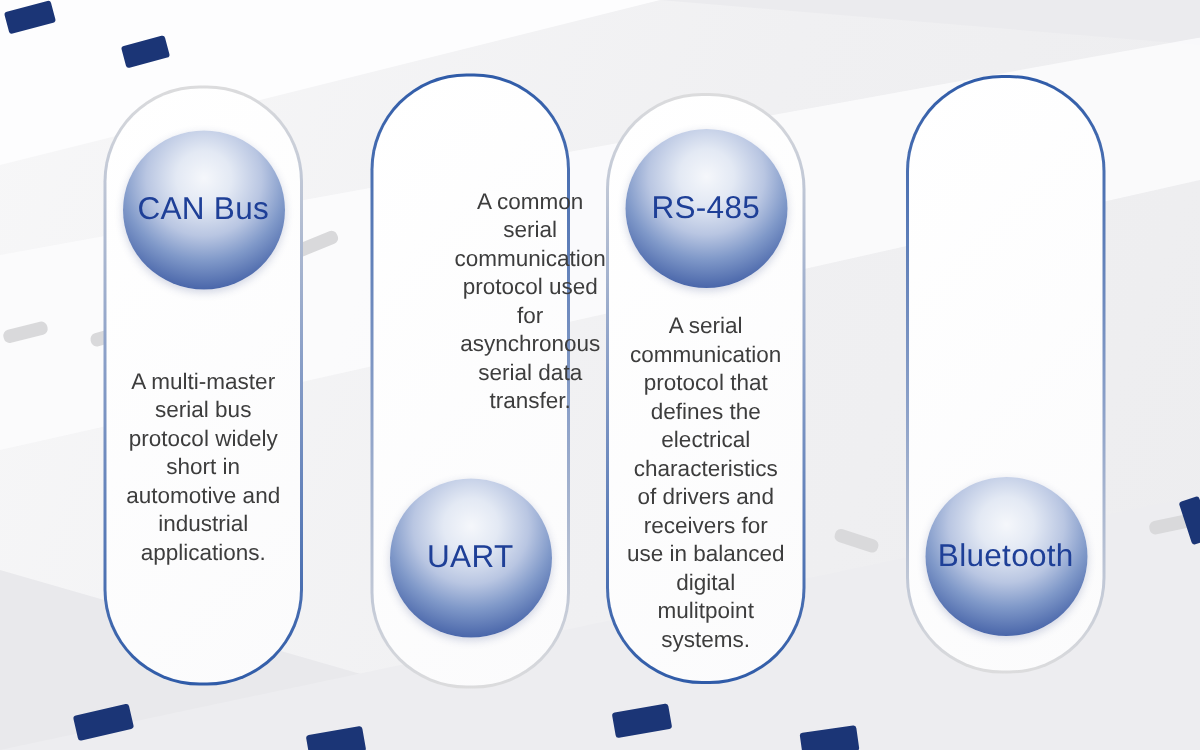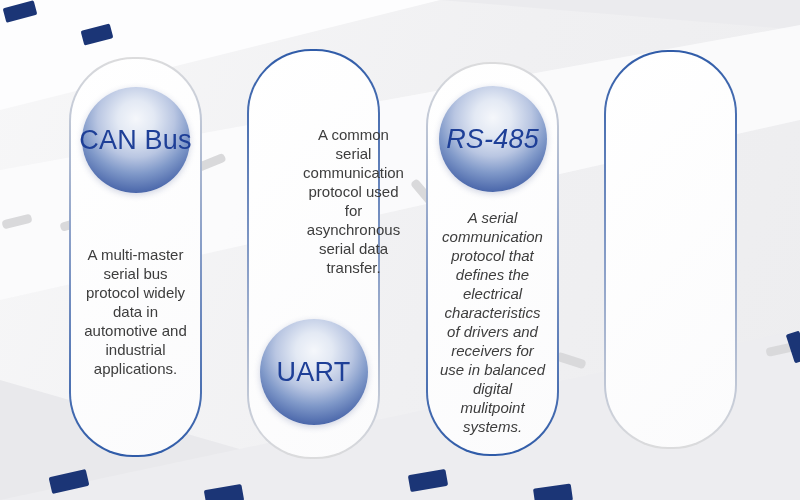--- a/index.html
+++ b/index.html
@@ -27,35 +27,35 @@
     background:linear-gradient(135deg,#ffffff 0%,#fbfbfc 100%);
   }
   .sphere{
     position:absolute;left:50%;transform:translateX(-50%);
     width:108px;height:106px;border-radius:50%;
     background:radial-gradient(circle at 50% 30%,#f5f7fb 0%,#e3e9f4 20%,#b9c6e2 42%,#8099c9 60%,#516dae 78%,#33519c 90%,#26428e 100%);
     box-shadow:0 2px 6px rgba(50,70,130,.22);
     display:flex;align-items:center;justify-content:center;
   }
   .sphere-label{
-    font-size:27px;color:#1e3f97;letter-spacing:.2px;white-space:nowrap;
+    font-size:21px;color:#1e3f97;letter-spacing:.2px;white-space:nowrap;
   }
   .card-desc{
     position:absolute;left:0;width:100%;
     font-size:15px;line-height:19px;color:#3d3d3d;
     text-align:center;white-space:pre-line;
   }
   
   #card-0{left:69px;top:57px;width:129px;height:396px;}
   #card-0 .sphere{top:28px;}
   #card-0 .card-desc{top:186px;}
   #card-1{left:247px;top:49px;width:129px;height:406px;}
   #card-1 .sphere{top:268px;align-items:center;}
   #card-1 .card-desc{top:74px;margin-left:40px;}
-  #card-2{left:426px;top:62px;width:129px;height:390px;font-style:italic;}
+  #card-2{left:404px;top:62px;width:129px;height:390px;}
   #card-2 .sphere{top:22px;}
   #card-2 .card-desc{top:144px;}
   #card-3{left:604px;top:50px;width:129px;height:395px;}
   #card-3 .sphere{top:266px;}
   #card-3 .card-desc{top:60px;}
 </style>
 </head>
 <body>
 
 <div class="stage">
@@ -88,21 +88,21 @@
   <div class="dash-navy" style="left:782px;top:340px;width:30px;height:14px;transform:rotate(72deg);"></div>
 
   <div class="card grad-down" id="card-0">
     <div class="card-inner">
       <div class="sphere">
         <span class="sphere-label">CAN Bus</span>
       </div>
       <div class="card-desc">A multi-master
 serial bus
 protocol widely
-data in
+short in
 automotive and
 industrial
 applications.</div>
     </div>
   </div>
 
   <div class="card grad-up" id="card-1">
     <div class="card-inner">
       <div class="card-desc">A common
 serial
@@ -133,16 +133,19 @@
 receivers for
 use in balanced
 digital
 mulitpoint
 systems.</div>
     </div>
   </div>
 
   <div class="card grad-up" id="card-3">
     <div class="card-inner">
+      <div class="sphere">
+        <span class="sphere-label">Bluetooth</span>
+      </div>
     </div>
   </div>
 
 </div>
 
 </body></html>

